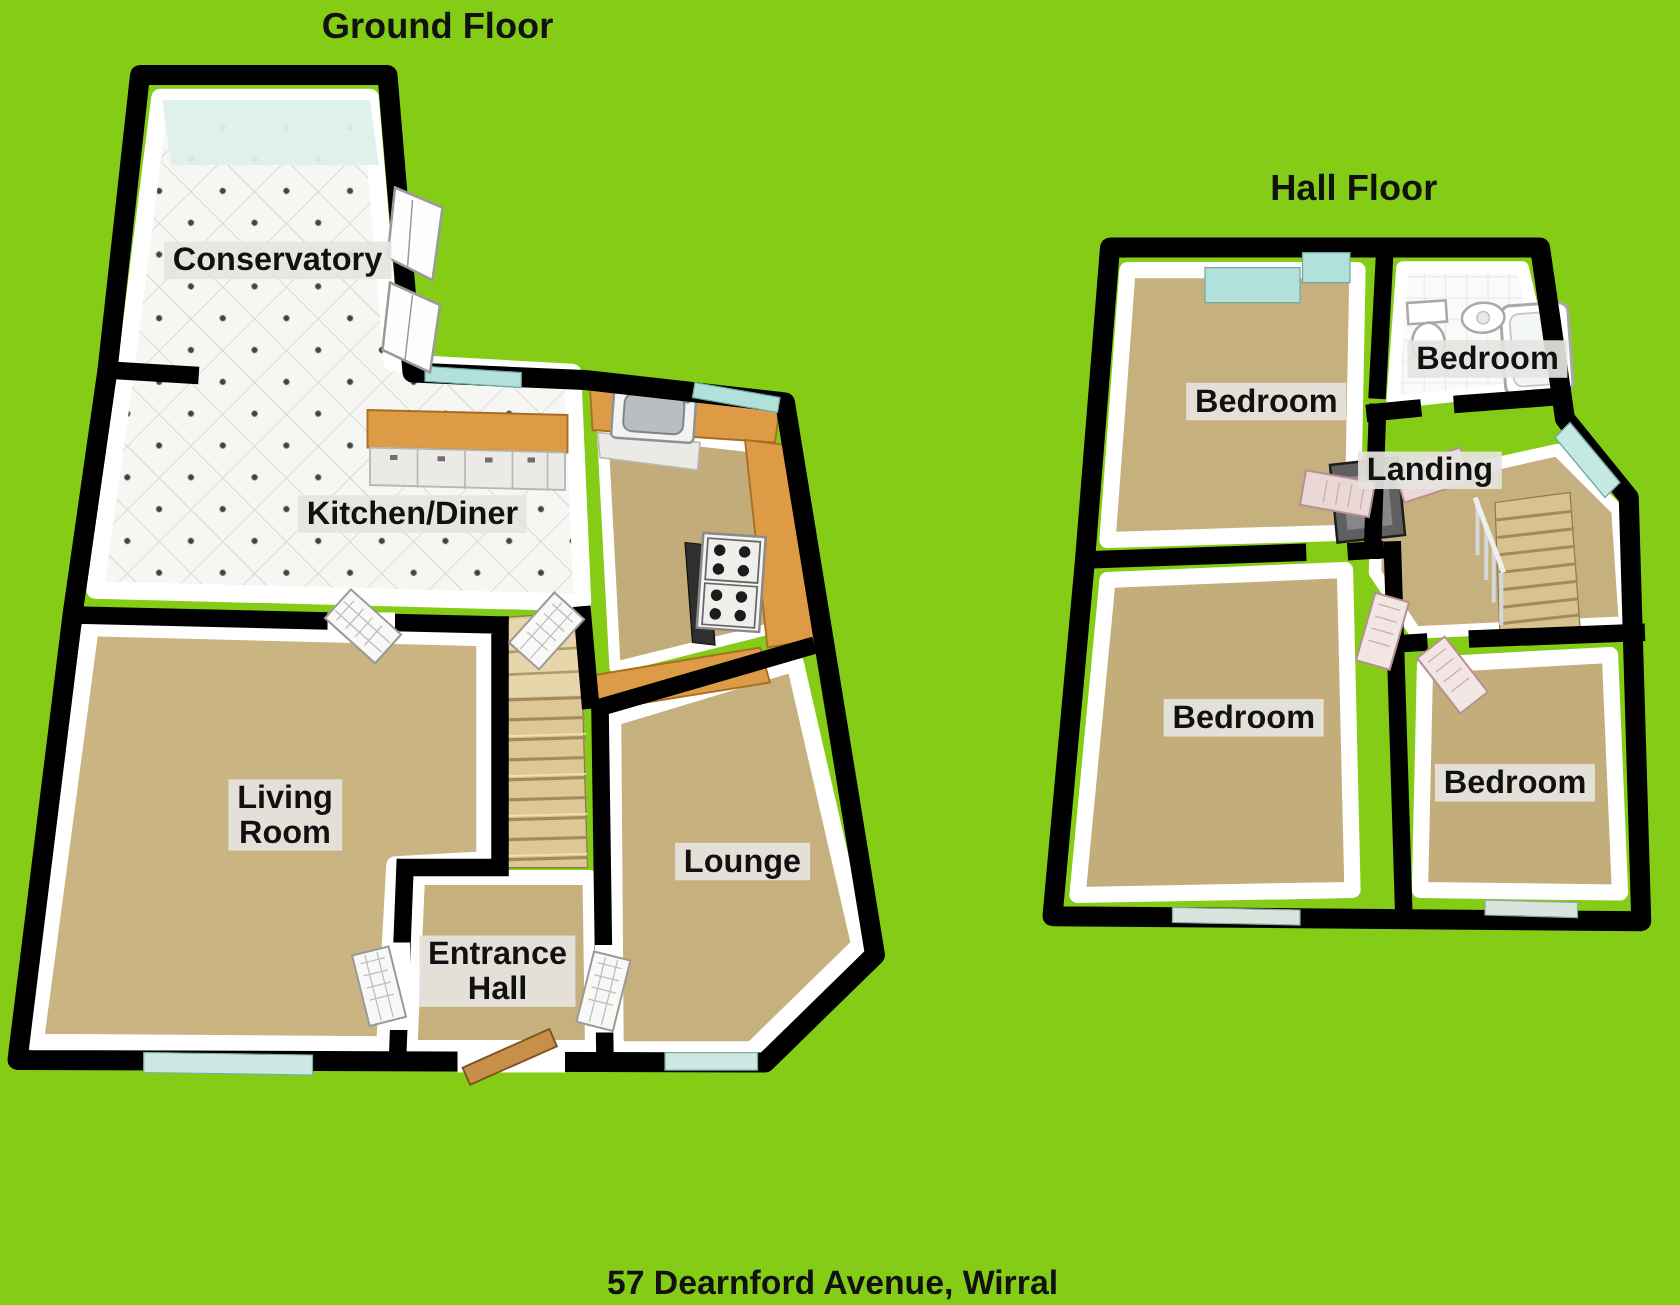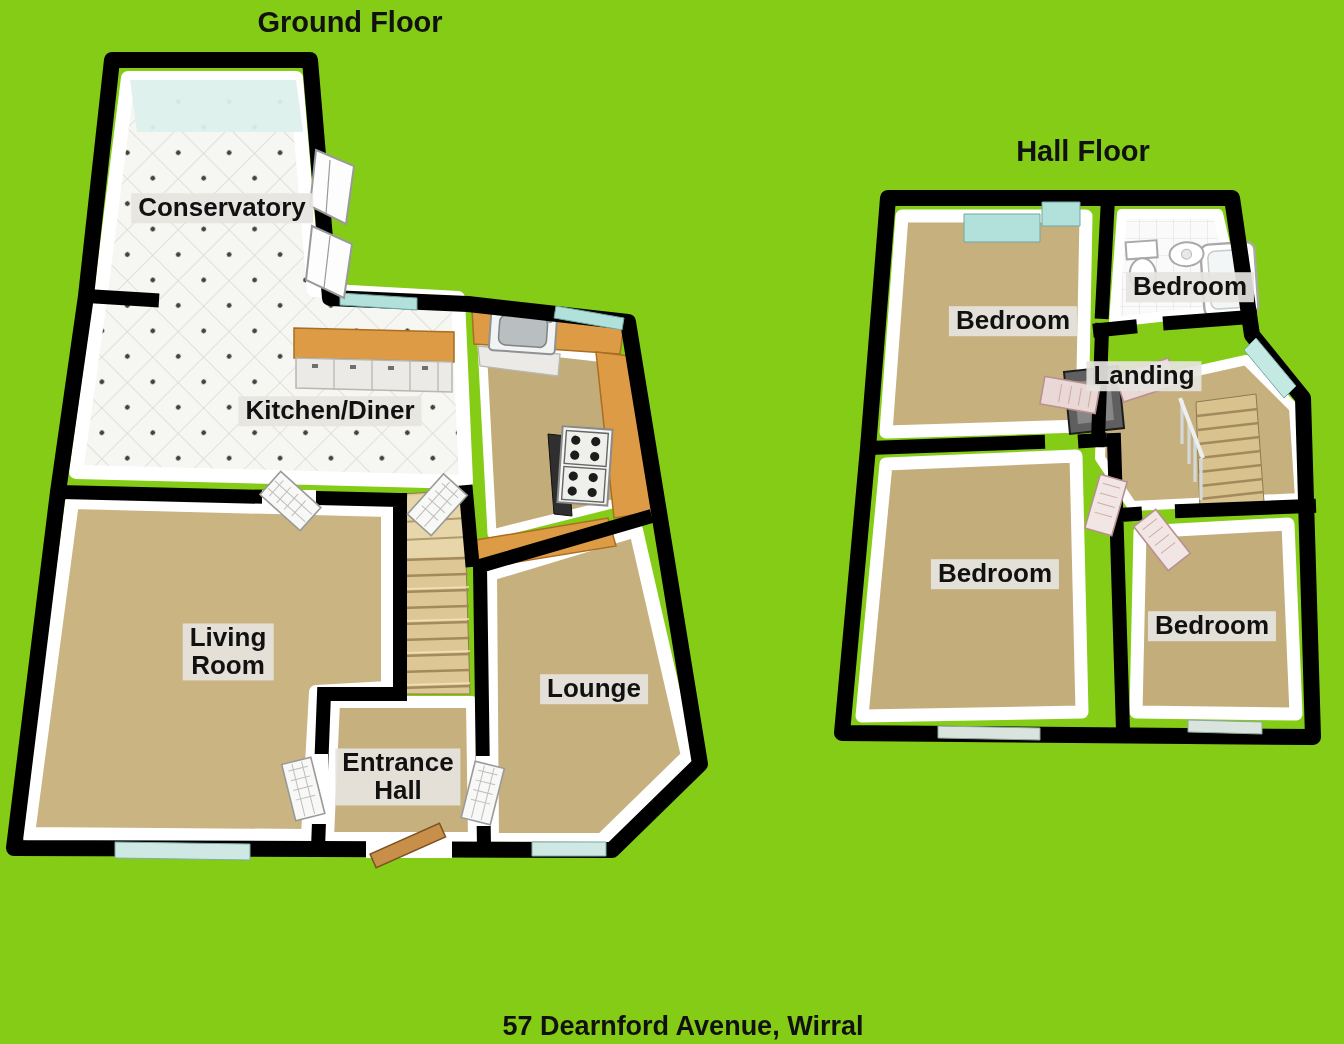--- a/index.html
+++ b/index.html
@@ -6,21 +6,21 @@
   #canvas{position:relative;width:1344px;height:1044px;background:#84cc16;overflow:hidden;
           font-family:"Liberation Sans",sans-serif;}
   #plan-svg{position:absolute;left:0;top:0;width:1344px;height:1044px;}
   .floor-title{position:absolute;transform:translate(-50%,-50%);color:#111;
                font:bold 29px/1.05 "Liberation Sans",sans-serif;white-space:nowrap;}
   .room-label{position:absolute;transform:translate(-50%,-50%);color:#111;
               background:rgba(230,228,224,0.92);padding:1px 7px;
               font:bold 26px/1.06 "Liberation Sans",sans-serif;
               white-space:pre-line;text-align:center;}
   .caption{position:absolute;transform:translate(-50%,-50%);color:#111;
-           font:bold 27px/1.1 "Liberation Sans",sans-serif;white-space:nowrap;margin-left:17px;}
+           font:bold 27px/1.1 "Liberation Sans",sans-serif;white-space:nowrap;}
 </style>
 </head>
 <body>
 
 <div id="canvas">
 
 <svg id="plan-svg" viewBox="0 0 1344 1044" xmlns="http://www.w3.org/2000/svg">
   <defs>
     <pattern id="tileG" width="36" height="36" patternUnits="userSpaceOnUse" patternTransform="rotate(45)">
       <rect width="36" height="36" fill="#f6f6f3"></rect>

